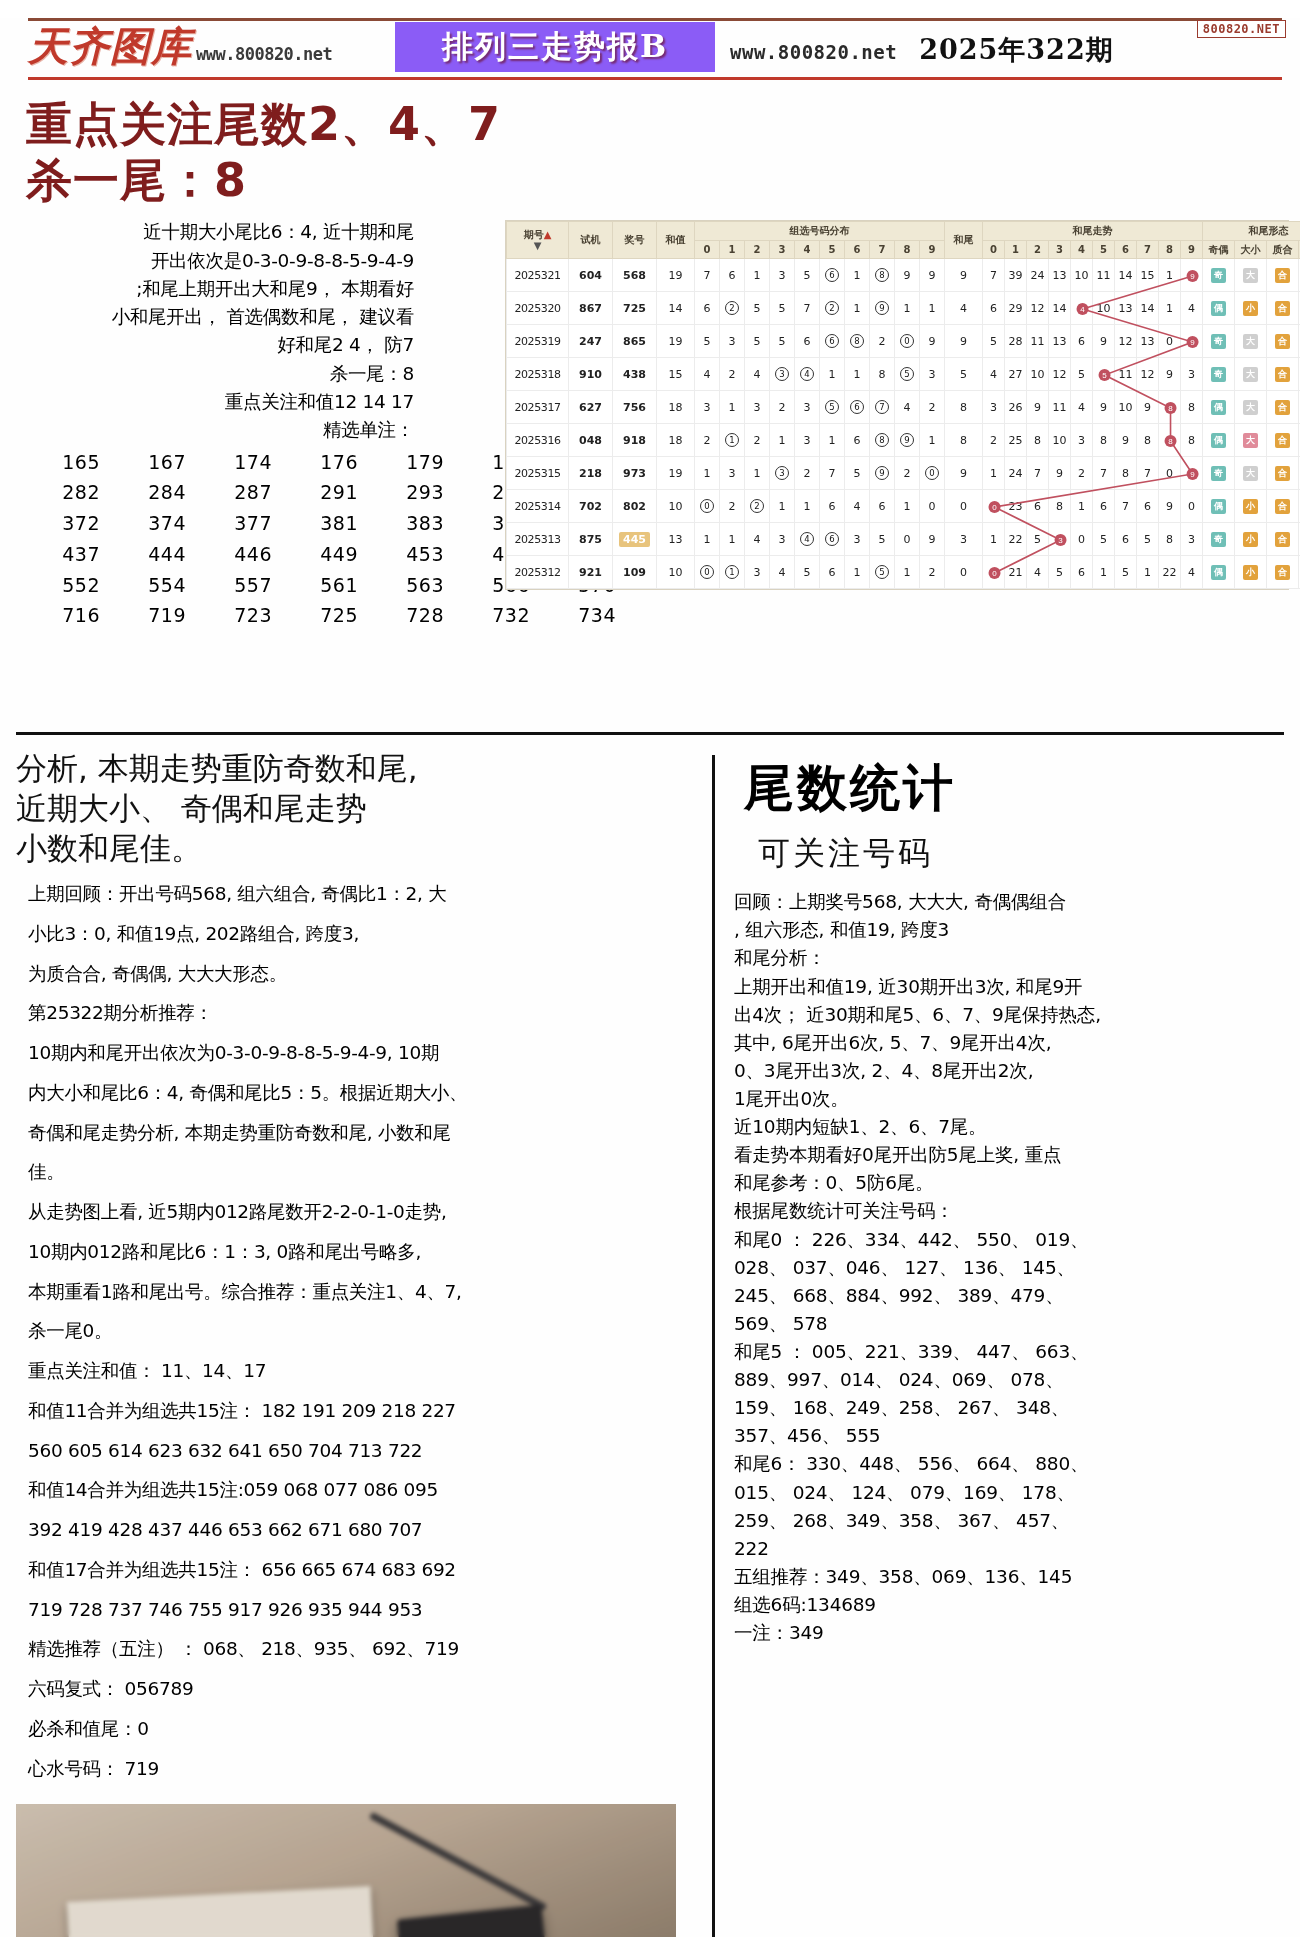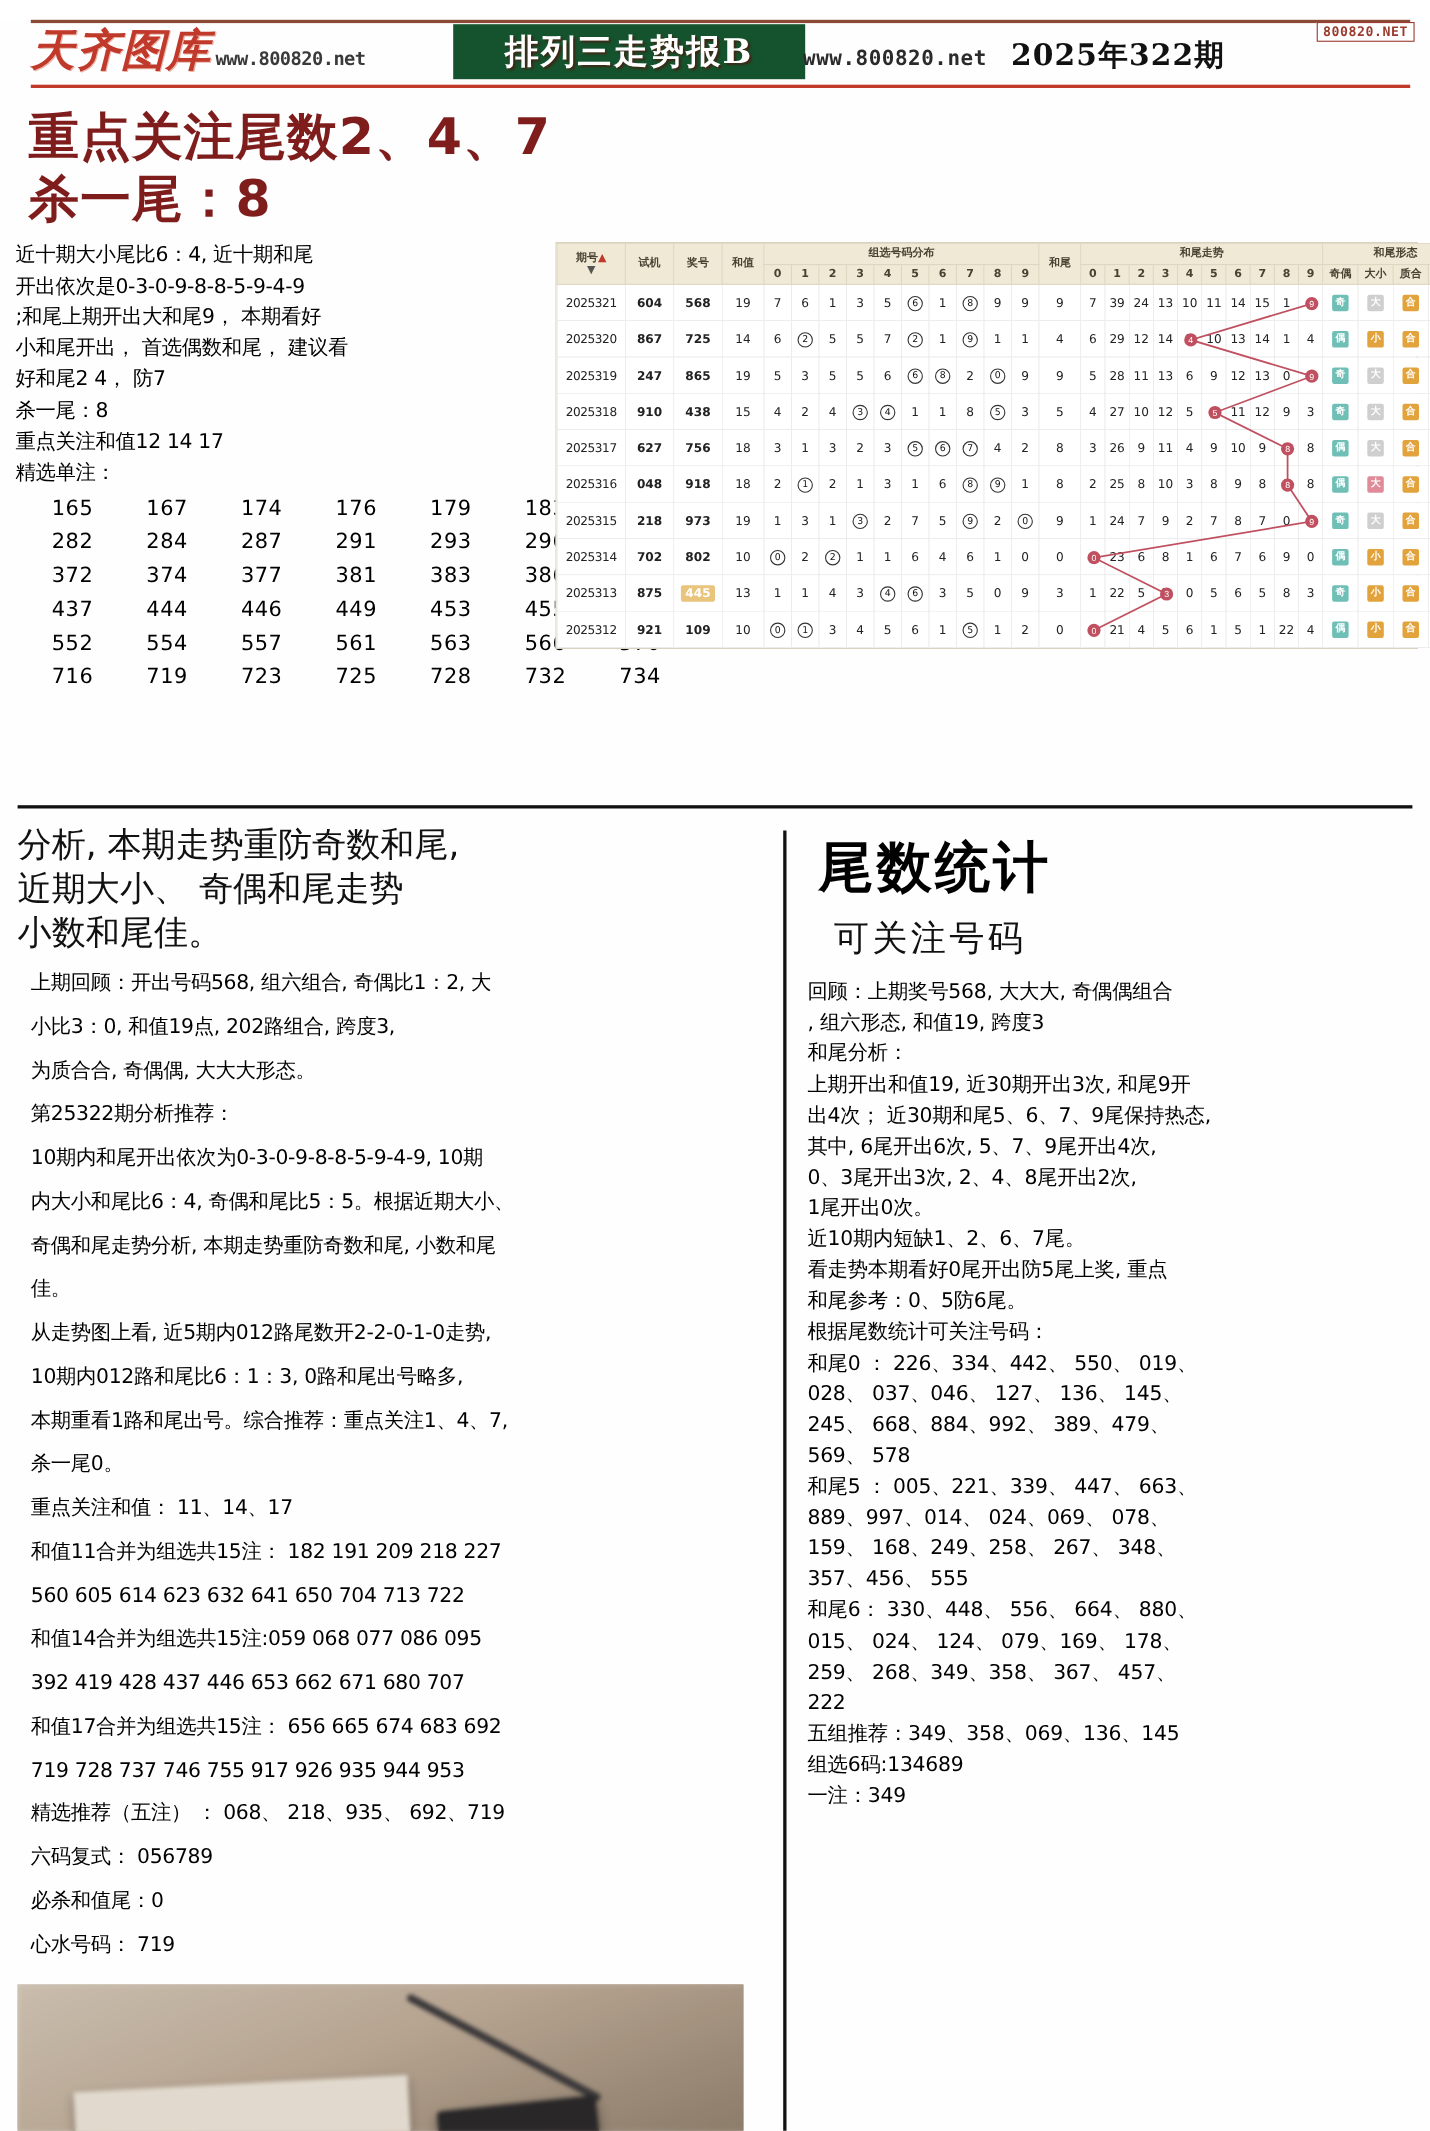--- a/index.html
+++ b/index.html
@@ -79,25 +79,25 @@
   .logo-url {
     font-family: "DejaVu Sans Mono", monospace;
     font-size: 17px;
     font-weight: bold;
     color: #3a3a3a;
     letter-spacing: -0.5px;
     margin-left: 4px;
   }
   .banner {
     position: absolute;
-    left: 412px;
+    left: 395px;
     top: 4px;
     width: 320px;
     height: 50px;
-    background: #14532d;
+    background: #8b5cf6;
     display: flex;
     align-items: center;
     justify-content: center;
   }
   .banner-text {
     color: #ffffff;
     font-family: "DejaVu Serif", serif;
     font-size: 31px;
     font-weight: bold;
     letter-spacing: 2px;
@@ -148,20 +148,21 @@
     position: absolute;
     left: 14px;
     top: 0;
     width: 400px;
     font-family: "DejaVu Sans", sans-serif;
     font-size: 18.5px;
     line-height: 1.53;
     letter-spacing: -0.3px;
     color: #000;
     font-weight: 500;
+    text-align: right;
   }
   .left-text p { margin: 0; white-space: nowrap; }
   .num-grid {
     margin-top: 2px;
     font-family: "DejaVu Sans", sans-serif;
     font-size: 19px;
     line-height: 1.62;
     letter-spacing: 0.5px;
   }
   .num-grid .row { white-space: nowrap; }

